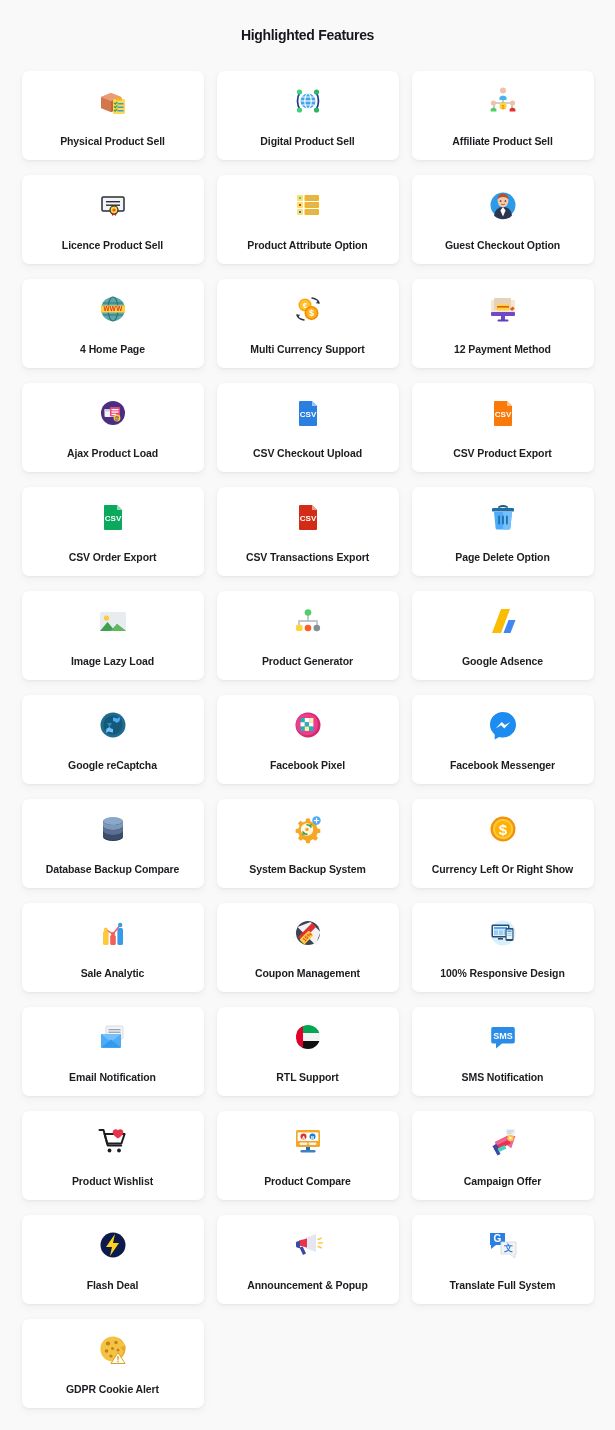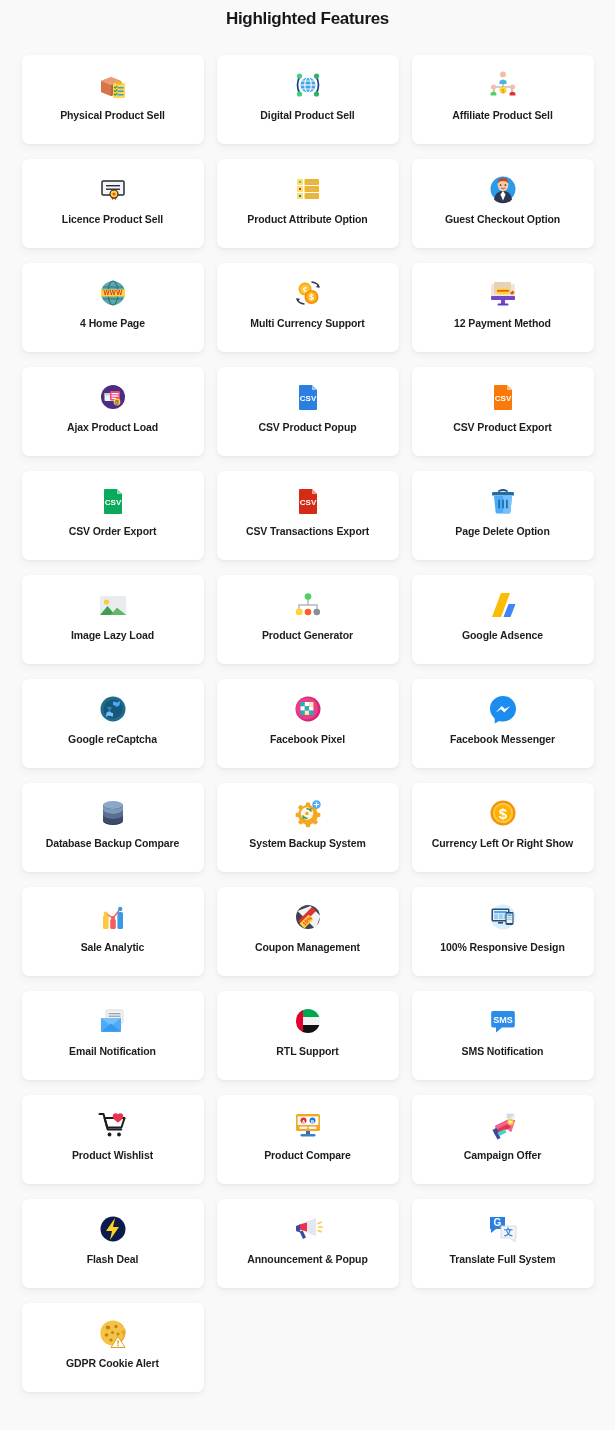--- a/index.html
+++ b/index.html
@@ -13,25 +13,25 @@
   }
   #page {
     position: relative;
     width: 615px;
     height: 1430px;
     background: #f9f9fa;
     overflow: hidden;
   }
   .page-title {
     text-align: center;
-    font-size: 17px;
+    font-size: 14px;
     font-weight: 700;
     letter-spacing: -0.3px;
     color: #17181c;
-    padding-top: 4px;
+    padding-top: 20px;
     padding-bottom: 0;
     line-height: 30px;
   }
   .grid {
     display: grid;
     grid-template-columns: repeat(3, 182px);
     justify-content: center;
     column-gap: 13px;
     row-gap: 15px;
     padding: 21px 20px 22px 20px;
@@ -50,21 +50,21 @@
   }
   .icon-wrap {
     width: 38px;
     height: 38px;
     display: flex;
     align-items: center;
     justify-content: center;
   }
   .icon-wrap svg { display: block; }
   .card-label {
-    margin-top: 5px;
+    margin-top: 15px;
     font-size: 10.5px;
     font-weight: 700;
     color: #1c1d21;
     letter-spacing: -0.1px;
     text-align: center;
     line-height: 13px;
     padding: 0 4px;
     white-space: nowrap;
   }
 </style>
@@ -250,21 +250,21 @@
     </div>
 
     <div class="card">
       <div class="icon-wrap">
         <svg width="34" height="34" viewBox="0 0 34 34">
           <path d="M9 5 h12 l5 5 v19 a1 1 0 0 1 -1 1 h-16 a1 1 0 0 1 -1 -1 v-23 a1 1 0 0 1 1 -1 z" fill="#2b7fe0"></path>
           <path d="M21 5 l5 5 h-5 z" fill="#9fc6f5"></path>
           <text x="17" y="21" font-size="8" font-family="'Liberation Sans',sans-serif" font-weight="700" fill="#ffffff" text-anchor="middle">CSV</text>
         </svg>
       </div>
-      <div class="card-label">CSV Product Popup</div>
+      <div class="card-label">CSV Checkout Upload</div>
     </div>
 
     <div class="card">
       <div class="icon-wrap">
         <svg width="34" height="34" viewBox="0 0 34 34">
           <path d="M9 5 h12 l5 5 v19 a1 1 0 0 1 -1 1 h-16 a1 1 0 0 1 -1 -1 v-23 a1 1 0 0 1 1 -1 z" fill="#f97a0b"></path>
           <path d="M21 5 l5 5 h-5 z" fill="#fcc389"></path>
           <text x="17" y="21" font-size="8" font-family="'Liberation Sans',sans-serif" font-weight="700" fill="#ffffff" text-anchor="middle">CSV</text>
         </svg>
       </div>

